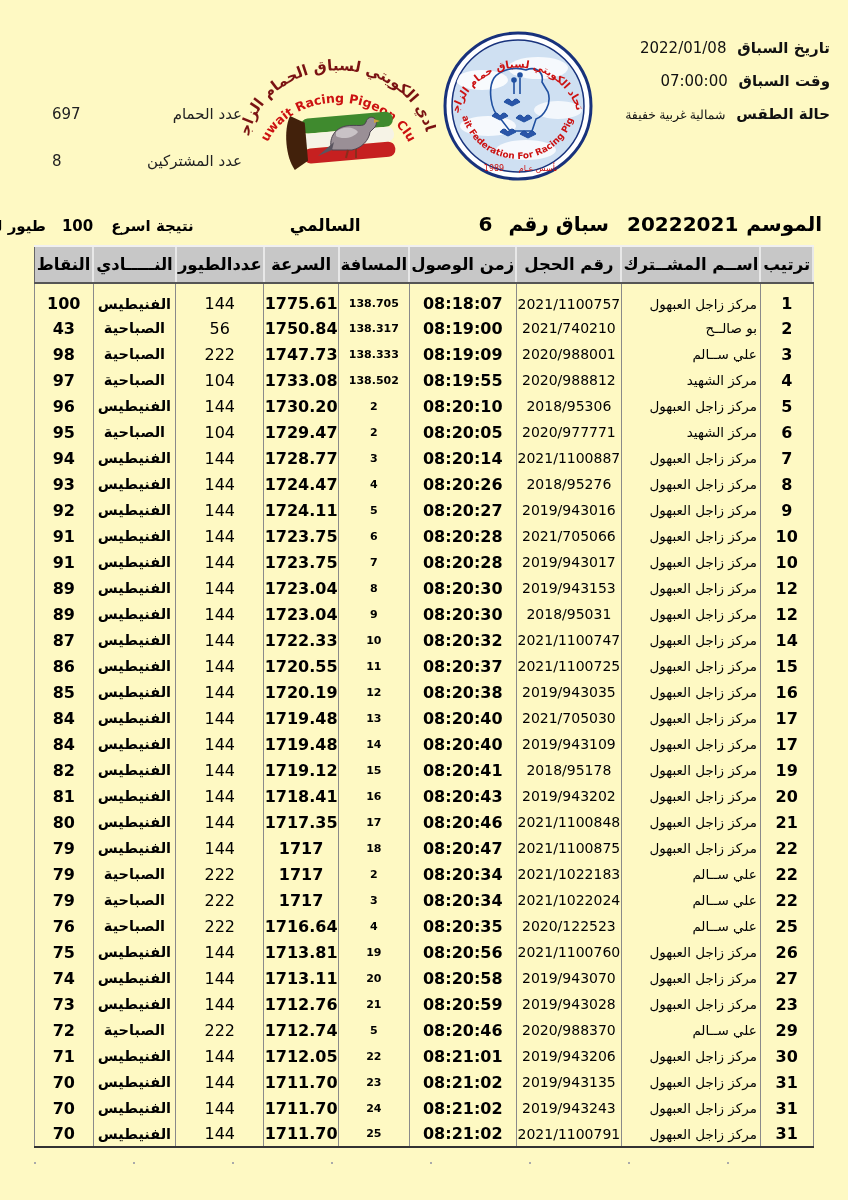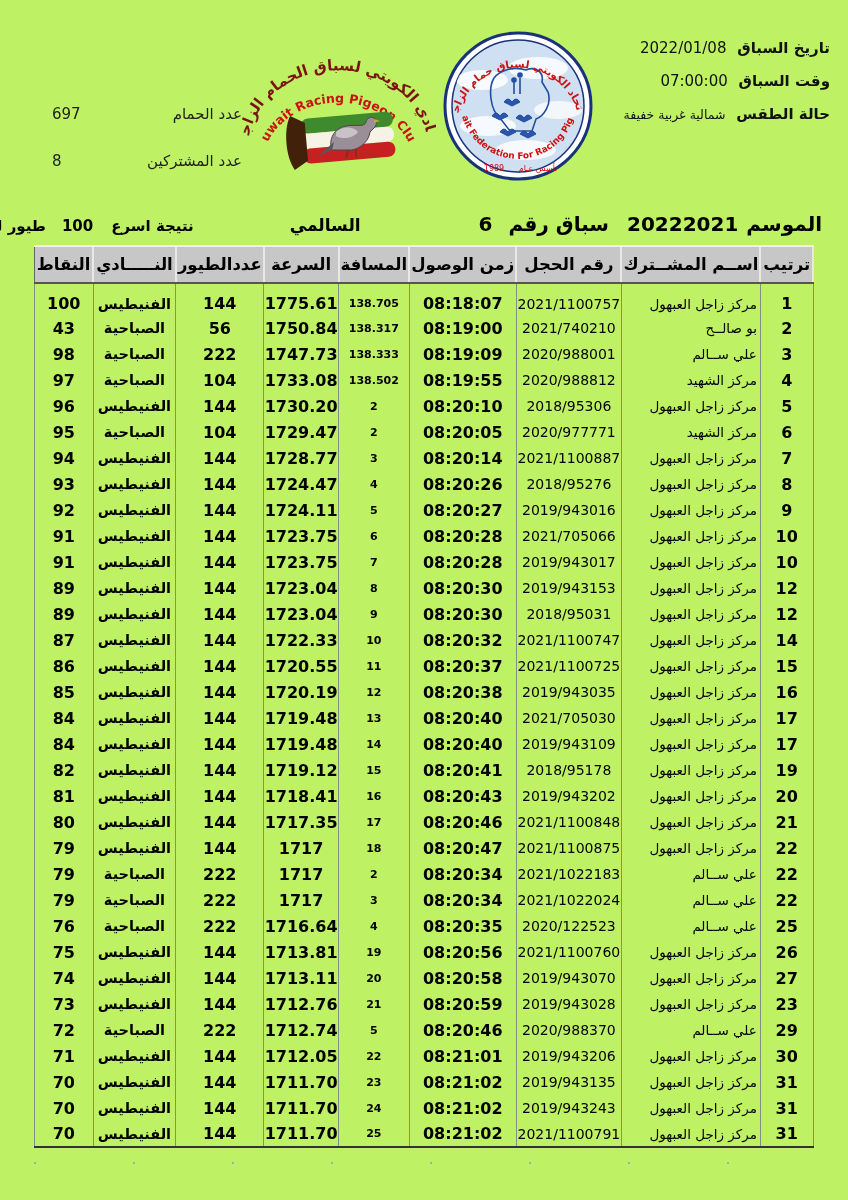--- a/index.html
+++ b/index.html
@@ -1,25 +1,25 @@
 <!DOCTYPE html>
 <html lang="ar" dir="rtl"><head>
 <meta charset="utf-8">
 <style>
   html,body{margin:0;padding:0;background:#ffffff;}
   *{box-sizing:border-box;font-family:"DejaVu Sans","Liberation Sans",sans-serif;}
-  .page{position:relative;width:848px;height:1200px;background:#bef264;overflow:hidden;direction:rtl;}
+  .page{position:relative;width:848px;height:1200px;background:#fef9c3;overflow:hidden;direction:rtl;}
 
   
   .hdr{position:absolute;top:0;left:0;right:0;height:242px;}
   .info-block{position:absolute;top:36px;right:18px;width:276px;direction:rtl;text-align:right;}
   .info-line{height:33px;line-height:24px;font-size:15px;color:#111;white-space:nowrap;}
   .info-line b{font-weight:bold;}
   .info-val{font-weight:normal;margin-right:6px;}
-  .info-val.small{font-size:12.5px;}
+  .info-val.small{font-size:12.5px;font-family:Liberation Serif, serif;}
   .counts-block{position:absolute;top:104px;left:52px;width:190px;direction:rtl;}
   .count-line{display:flex;flex-direction:row;justify-content:space-between;font-size:15px;color:#222;height:47px;line-height:20px;}
 
   .club-logo{position:absolute;top:28px;left:240px;width:196px;height:150px;}
   .fed-logo{position:absolute;top:30px;left:442px;width:152px;height:152px;}
 
   .page-title{position:absolute;top:180px;left:0;width:100%;text-align:center;
               font-size:20px;font-weight:bold;color:#e02424;}
 
   .season-row{position:absolute;top:212px;right:26px;left:30px;direction:rtl;
@@ -40,21 +40,21 @@
      height:26px;padding:0;text-align:center;vertical-align:middle;color:#000;
      border-right:1px solid #8a8a8a;border-left:1px solid #8a8a8a;white-space:nowrap;overflow:hidden;}
   .results tbody tr:first-child td{padding-top:8px;height:32px;}
   .results{border-bottom:2px solid #333;}
   .col-rank{font-size:16px;font-weight:bold;}
   .col-name{font-size:13.5px;text-align:right !important;padding-right:3px !important;}
   .col-ring{font-size:14px;font-weight:normal;}
   .col-time{font-size:16px;font-weight:bold;margin-top:21px;}
   .col-dist{font-size:11px;font-weight:bold;}
   .col-speed{font-size:16px;font-weight:bold;}
-  .col-birds{font-size:16px;font-weight:bold;}
+  .col-birds{font-size:16px;font-weight:normal;}
   .col-club{font-size:14.5px;font-weight:bold;}
   .col-pts{font-size:16px;font-weight:bold;}
 
   .bottom-ticks{position:absolute;top:1162px;right:34px;left:34px;height:2px;
      background:repeating-linear-gradient(90deg,#aaa 0 2px,transparent 2px 99px);}
 </style>
 </head>
 <body>
 
 <div class="page">

